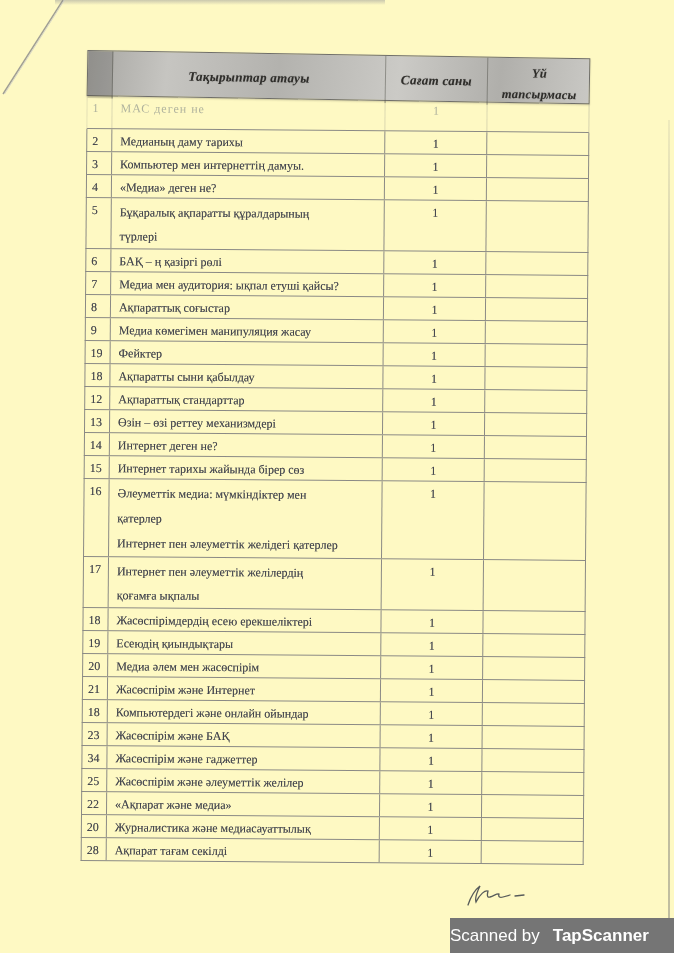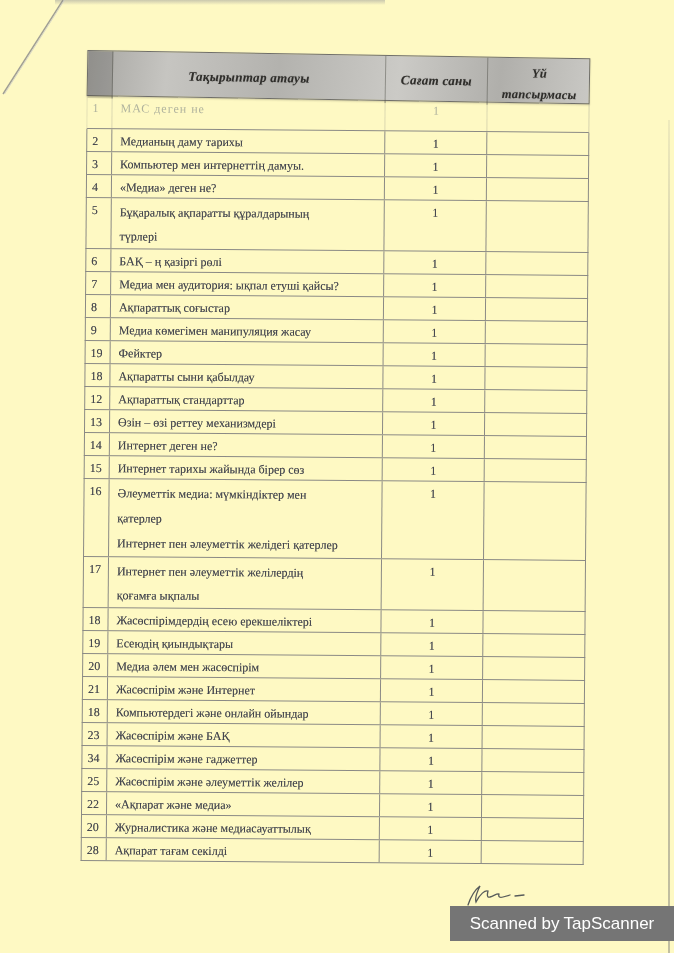--- a/index.html
+++ b/index.html
@@ -49,25 +49,25 @@
   .td-hours { text-align:center; }
 
   .row--faint { border-left-color:rgba(139,138,133,.22); border-right-color:rgba(139,138,133,.35); }
   .row--faint .td { color:rgba(110,118,126,.55); border-right-color:rgba(139,138,133,.3); text-shadow:none; }
   .row--faint .td-topic { letter-spacing:1px; }
 
   
   .handwriting { position:absolute; left:452px; top:880px; }
 
   
-  .scan-bar { position:absolute; right:0; bottom:12px; width:224px; height:35px;
+  .scan-bar { position:absolute; right:0; bottom:0; width:224px; height:35px;
               background:#757575; color:#ffffff;
               font-family:"Liberation Sans", sans-serif; font-size:17px;
-              display:flex; align-items:center; justify-content:center; gap:4px; }
-  .scan-bar .brand { font-weight:normal; }
+              display:flex; align-items:center; gap:4px; }
+  .scan-bar .brand { font-weight:bold;margin-left:9px; }
 </style>
 </head>
 <body>
 
 <div class="paper">
 
   <div class="top-smear"></div>
   <div class="edge-right"></div>
 
   <svg class="crease" width="80" height="110" viewBox="0 0 80 110">

